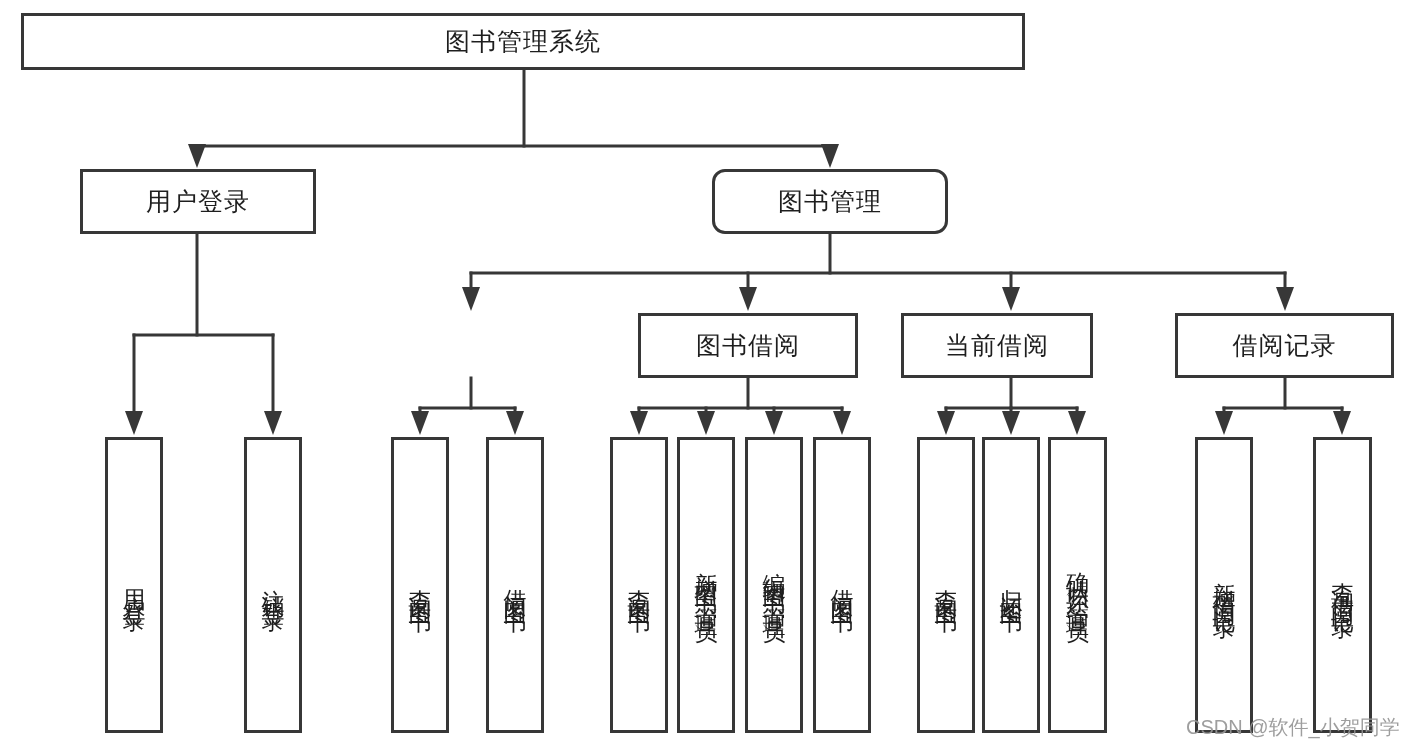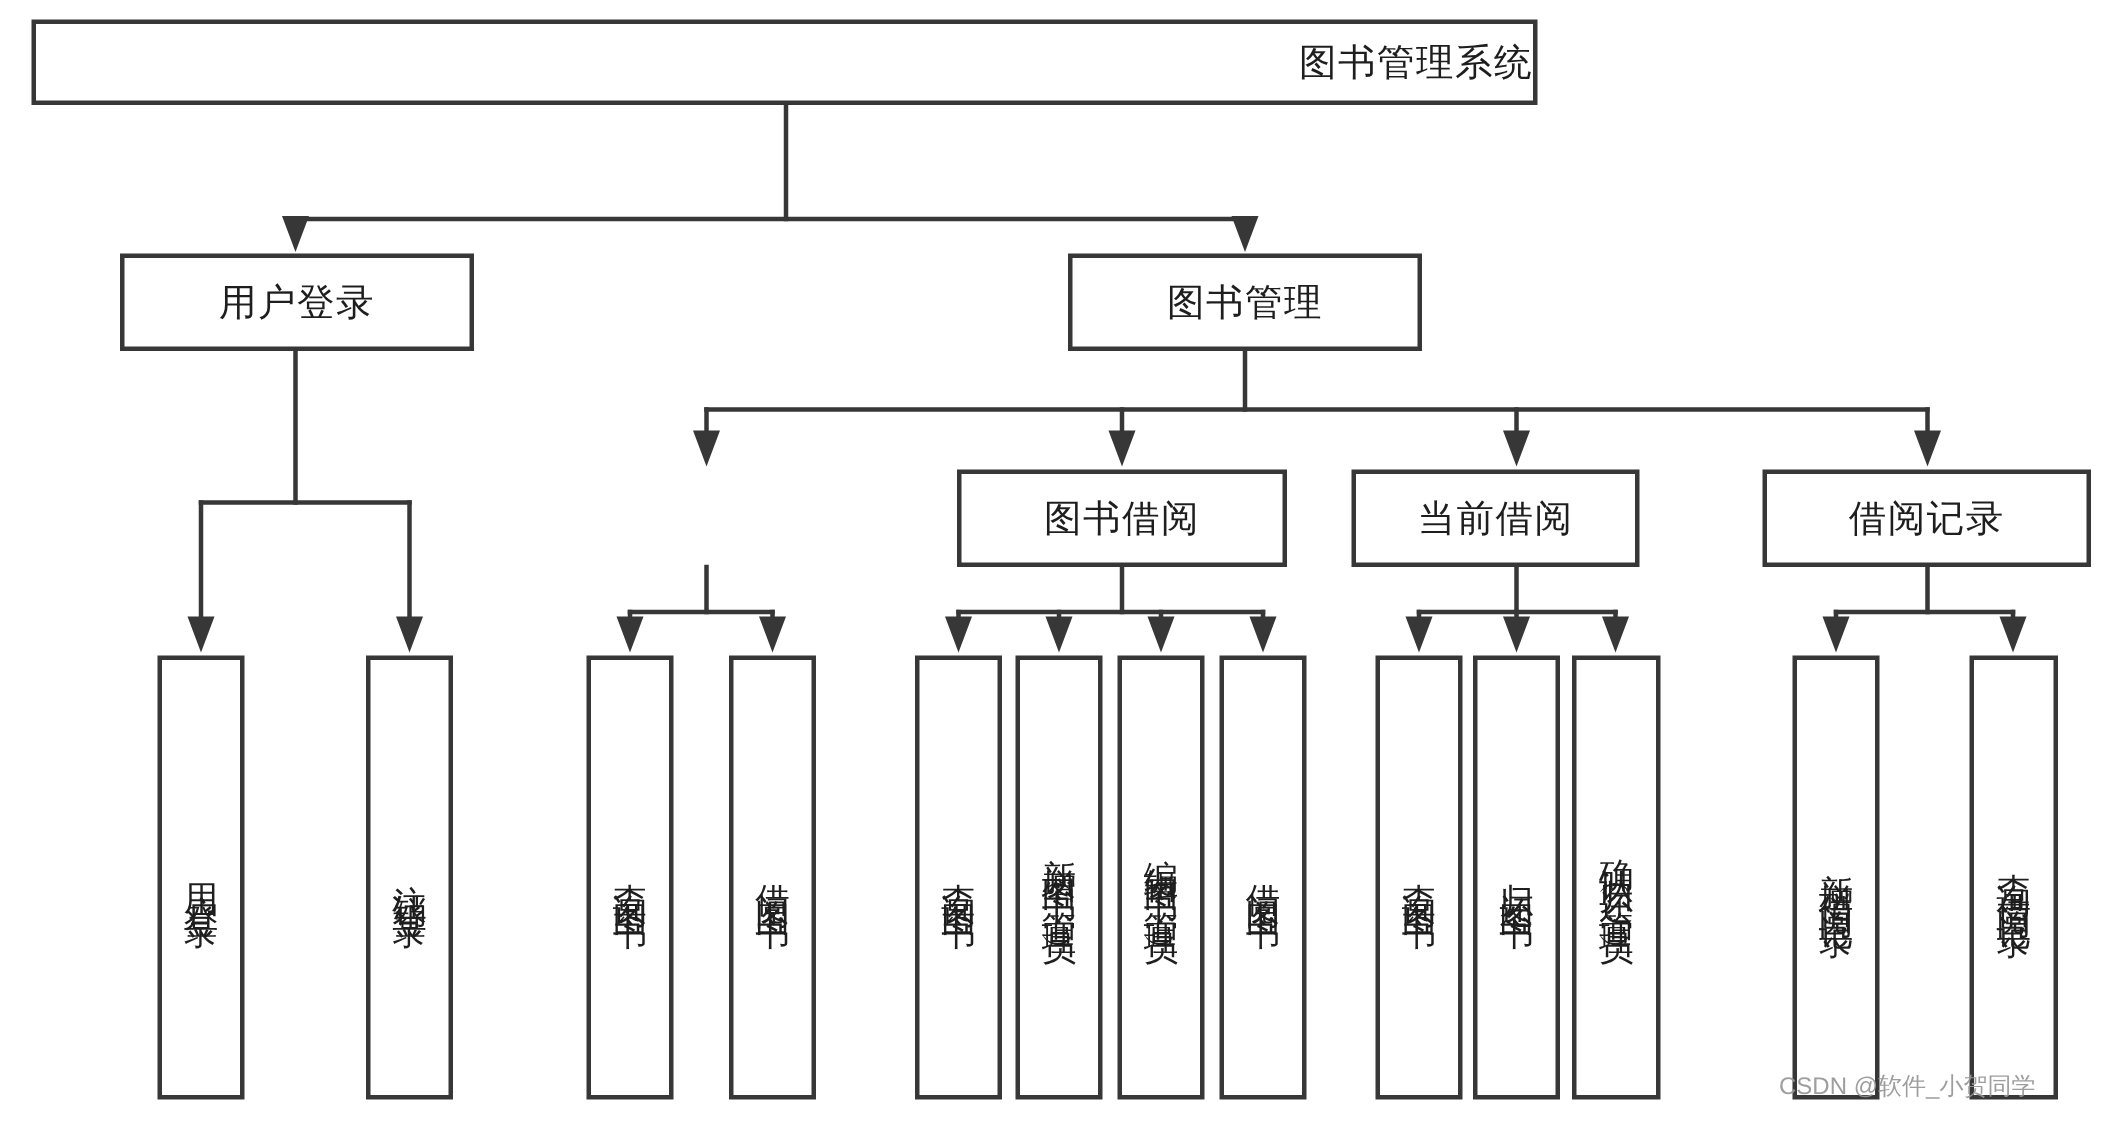--- a/index.html
+++ b/index.html
@@ -47,21 +47,21 @@
     font-size: 23px;
     letter-spacing: 7px;
     line-height: 1;
     white-space: nowrap;
   }
   .watermark {
     position: absolute;
     left: 1186px;
     top: 714px;
     width: 215px;
-    font-size: 16px;
+    font-size: 20px;
     color: rgba(150, 150, 150, 0.92);
     white-space: nowrap;
     z-index: 5;
   }
 </style>
 </head>
 <body>
 
 <div class="canvas">
 
@@ -127,28 +127,28 @@
       <path d="M765,411 h18 L774,435 Z"></path>
       <path d="M833,411 h18 L842,435 Z"></path>
       <path d="M937,411 h18 L946,435 Z"></path>
       <path d="M1002,411 h18 L1011,435 Z"></path>
       <path d="M1068,411 h18 L1077,435 Z"></path>
       <path d="M1215,411 h18 L1224,435 Z"></path>
       <path d="M1333,411 h18 L1342,435 Z"></path>
     </g>
   </svg>
 
-  <div class="node hbox" style="left:21px; top:13px; width:1004px; height:57px;justify-content:flex-end;">
+  <div class="node hbox" style="left:21px; top:13px; width:1004px; height:57px;">
     <span>图书管理系统</span>
   </div>
 
   <div class="node hbox" style="left:80px; top:169px; width:236px; height:65px;">
     <span>用户登录</span>
   </div>
-  <div class="node hbox" style="left:712px; top:169px; width:236px; height:65px;">
+  <div class="node hbox" style="left:712px; top:169px; width:236px; height:65px;border-radius:13px;">
     <span>图书管理</span>
   </div>
 
   <div class="node hbox" style="left:638px; top:313px; width:220px; height:65px;font-family:Liberation Serif, serif;">
     <span>图书借阅</span>
   </div>
   <div class="node hbox" style="left:901px; top:313px; width:192px; height:65px;">
     <span>当前借阅</span>
   </div>
   <div class="node hbox" style="left:1175px; top:313px; width:219px; height:65px;font-family:Liberation Mono, monospace;">

